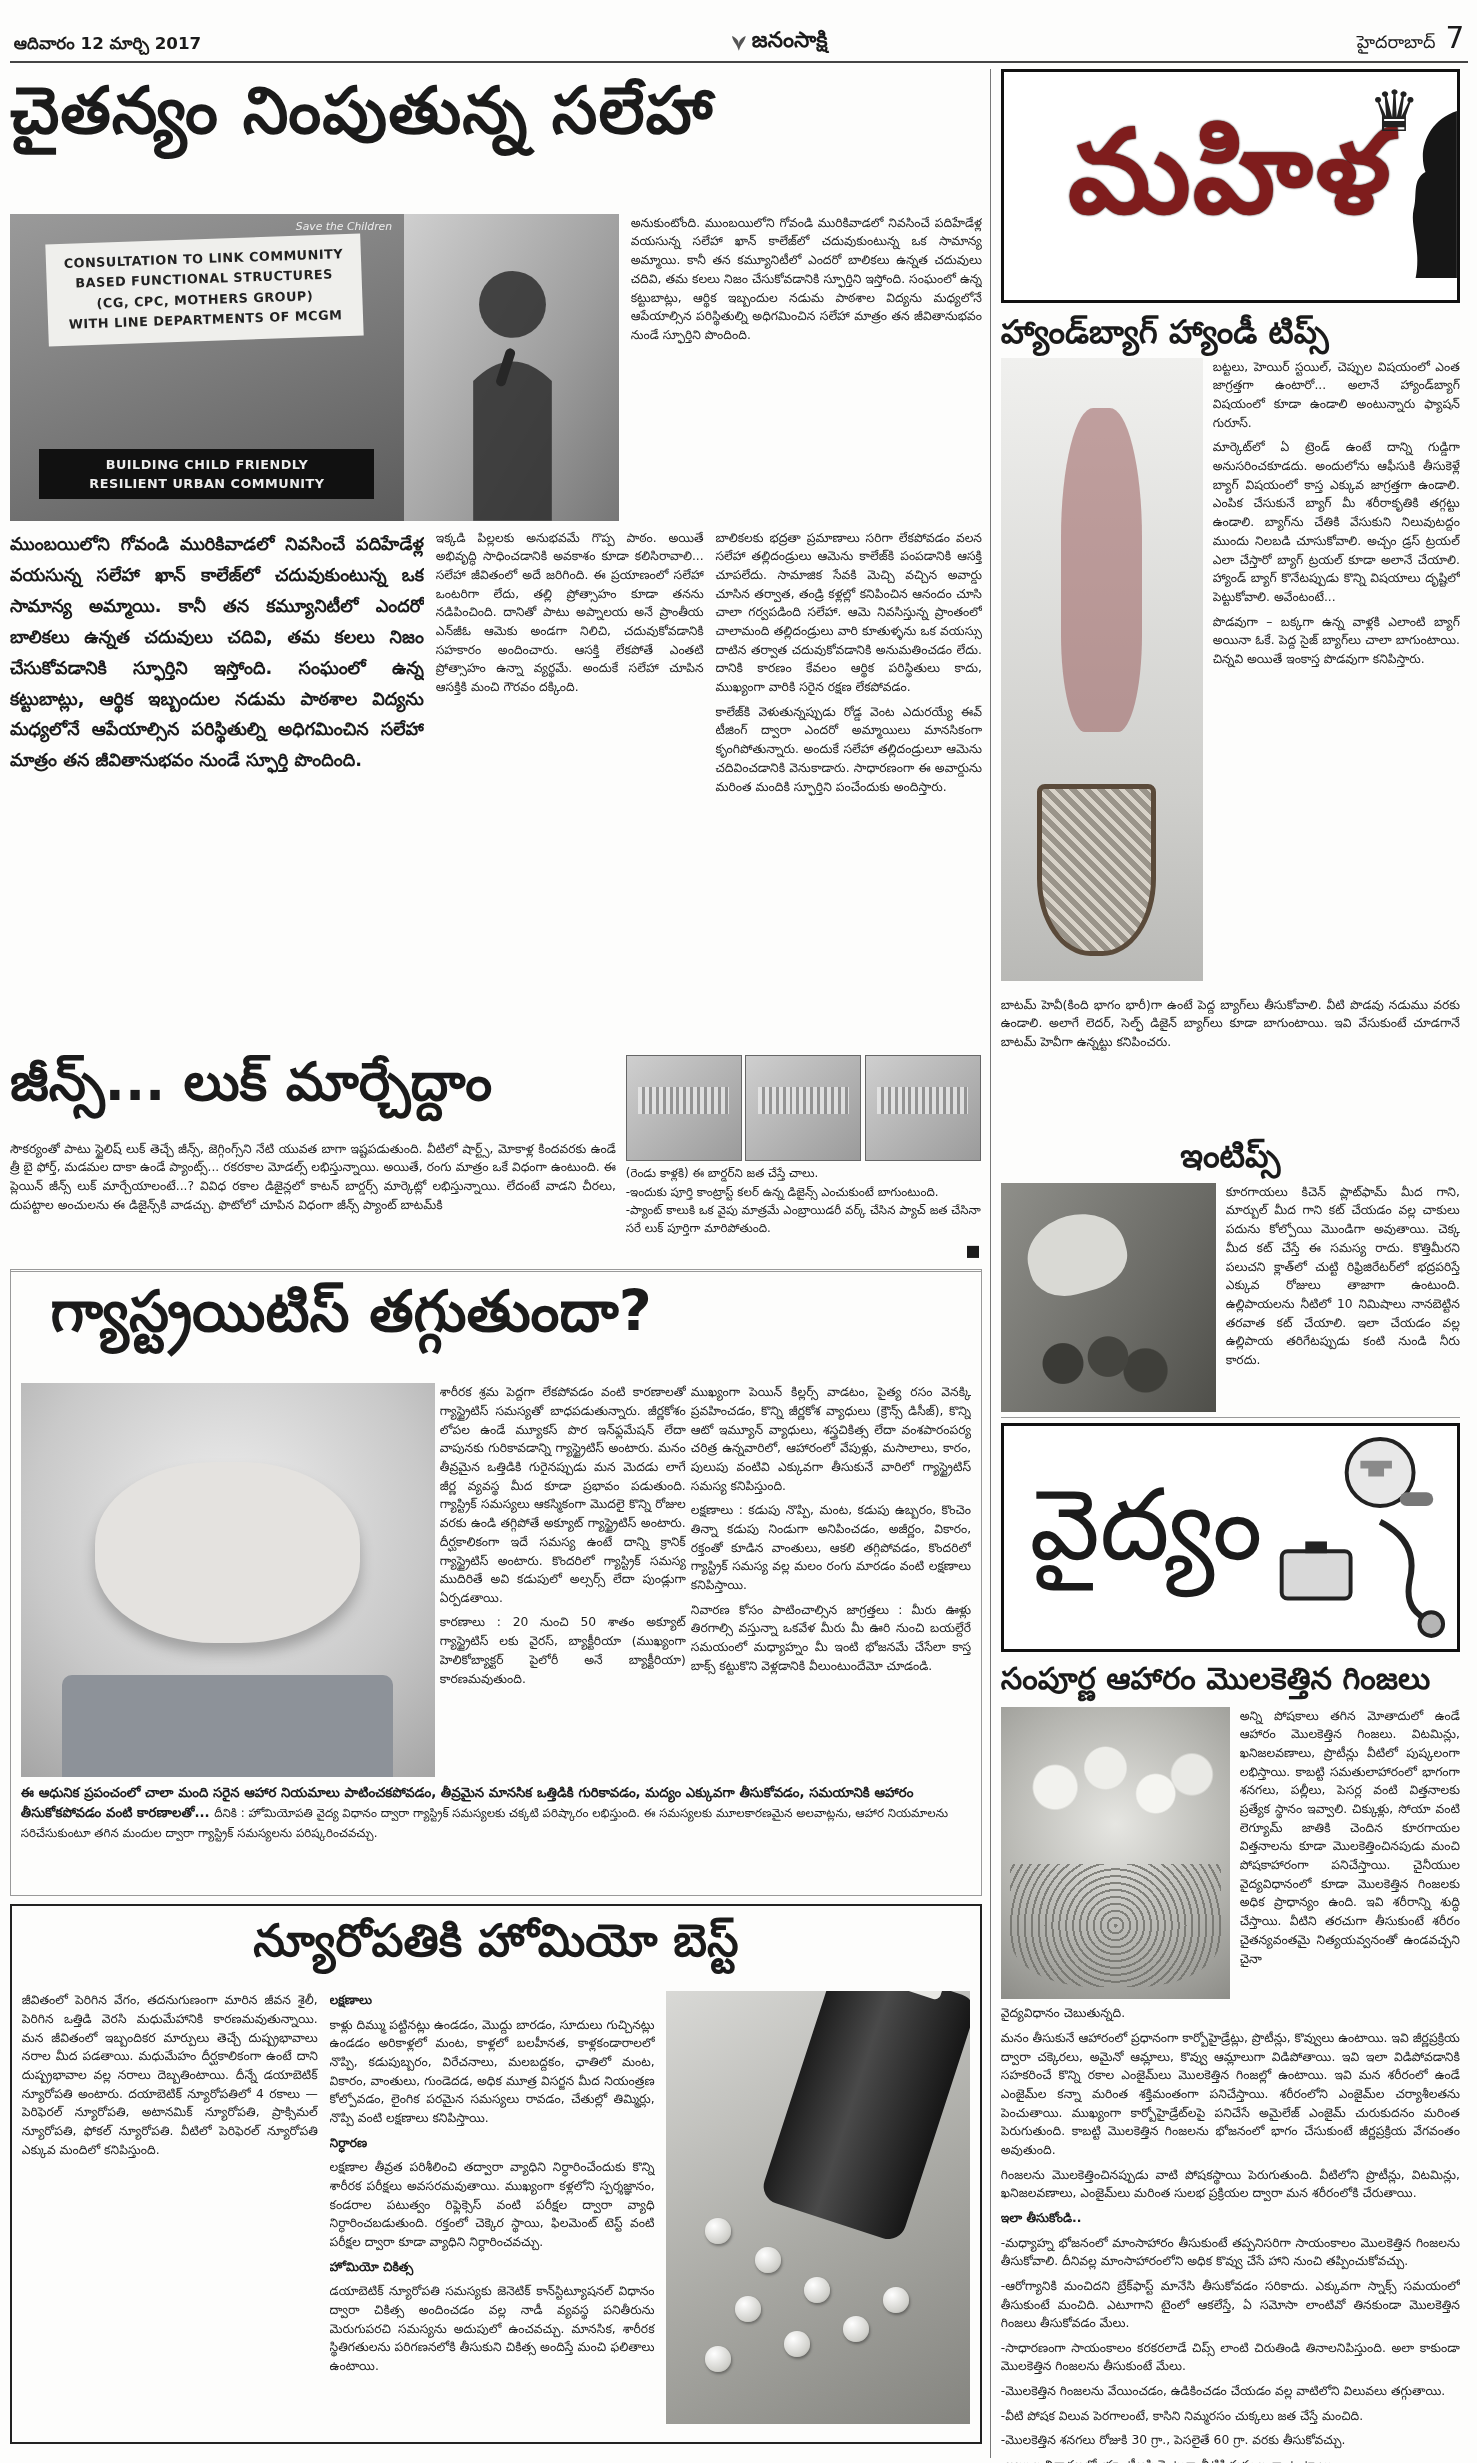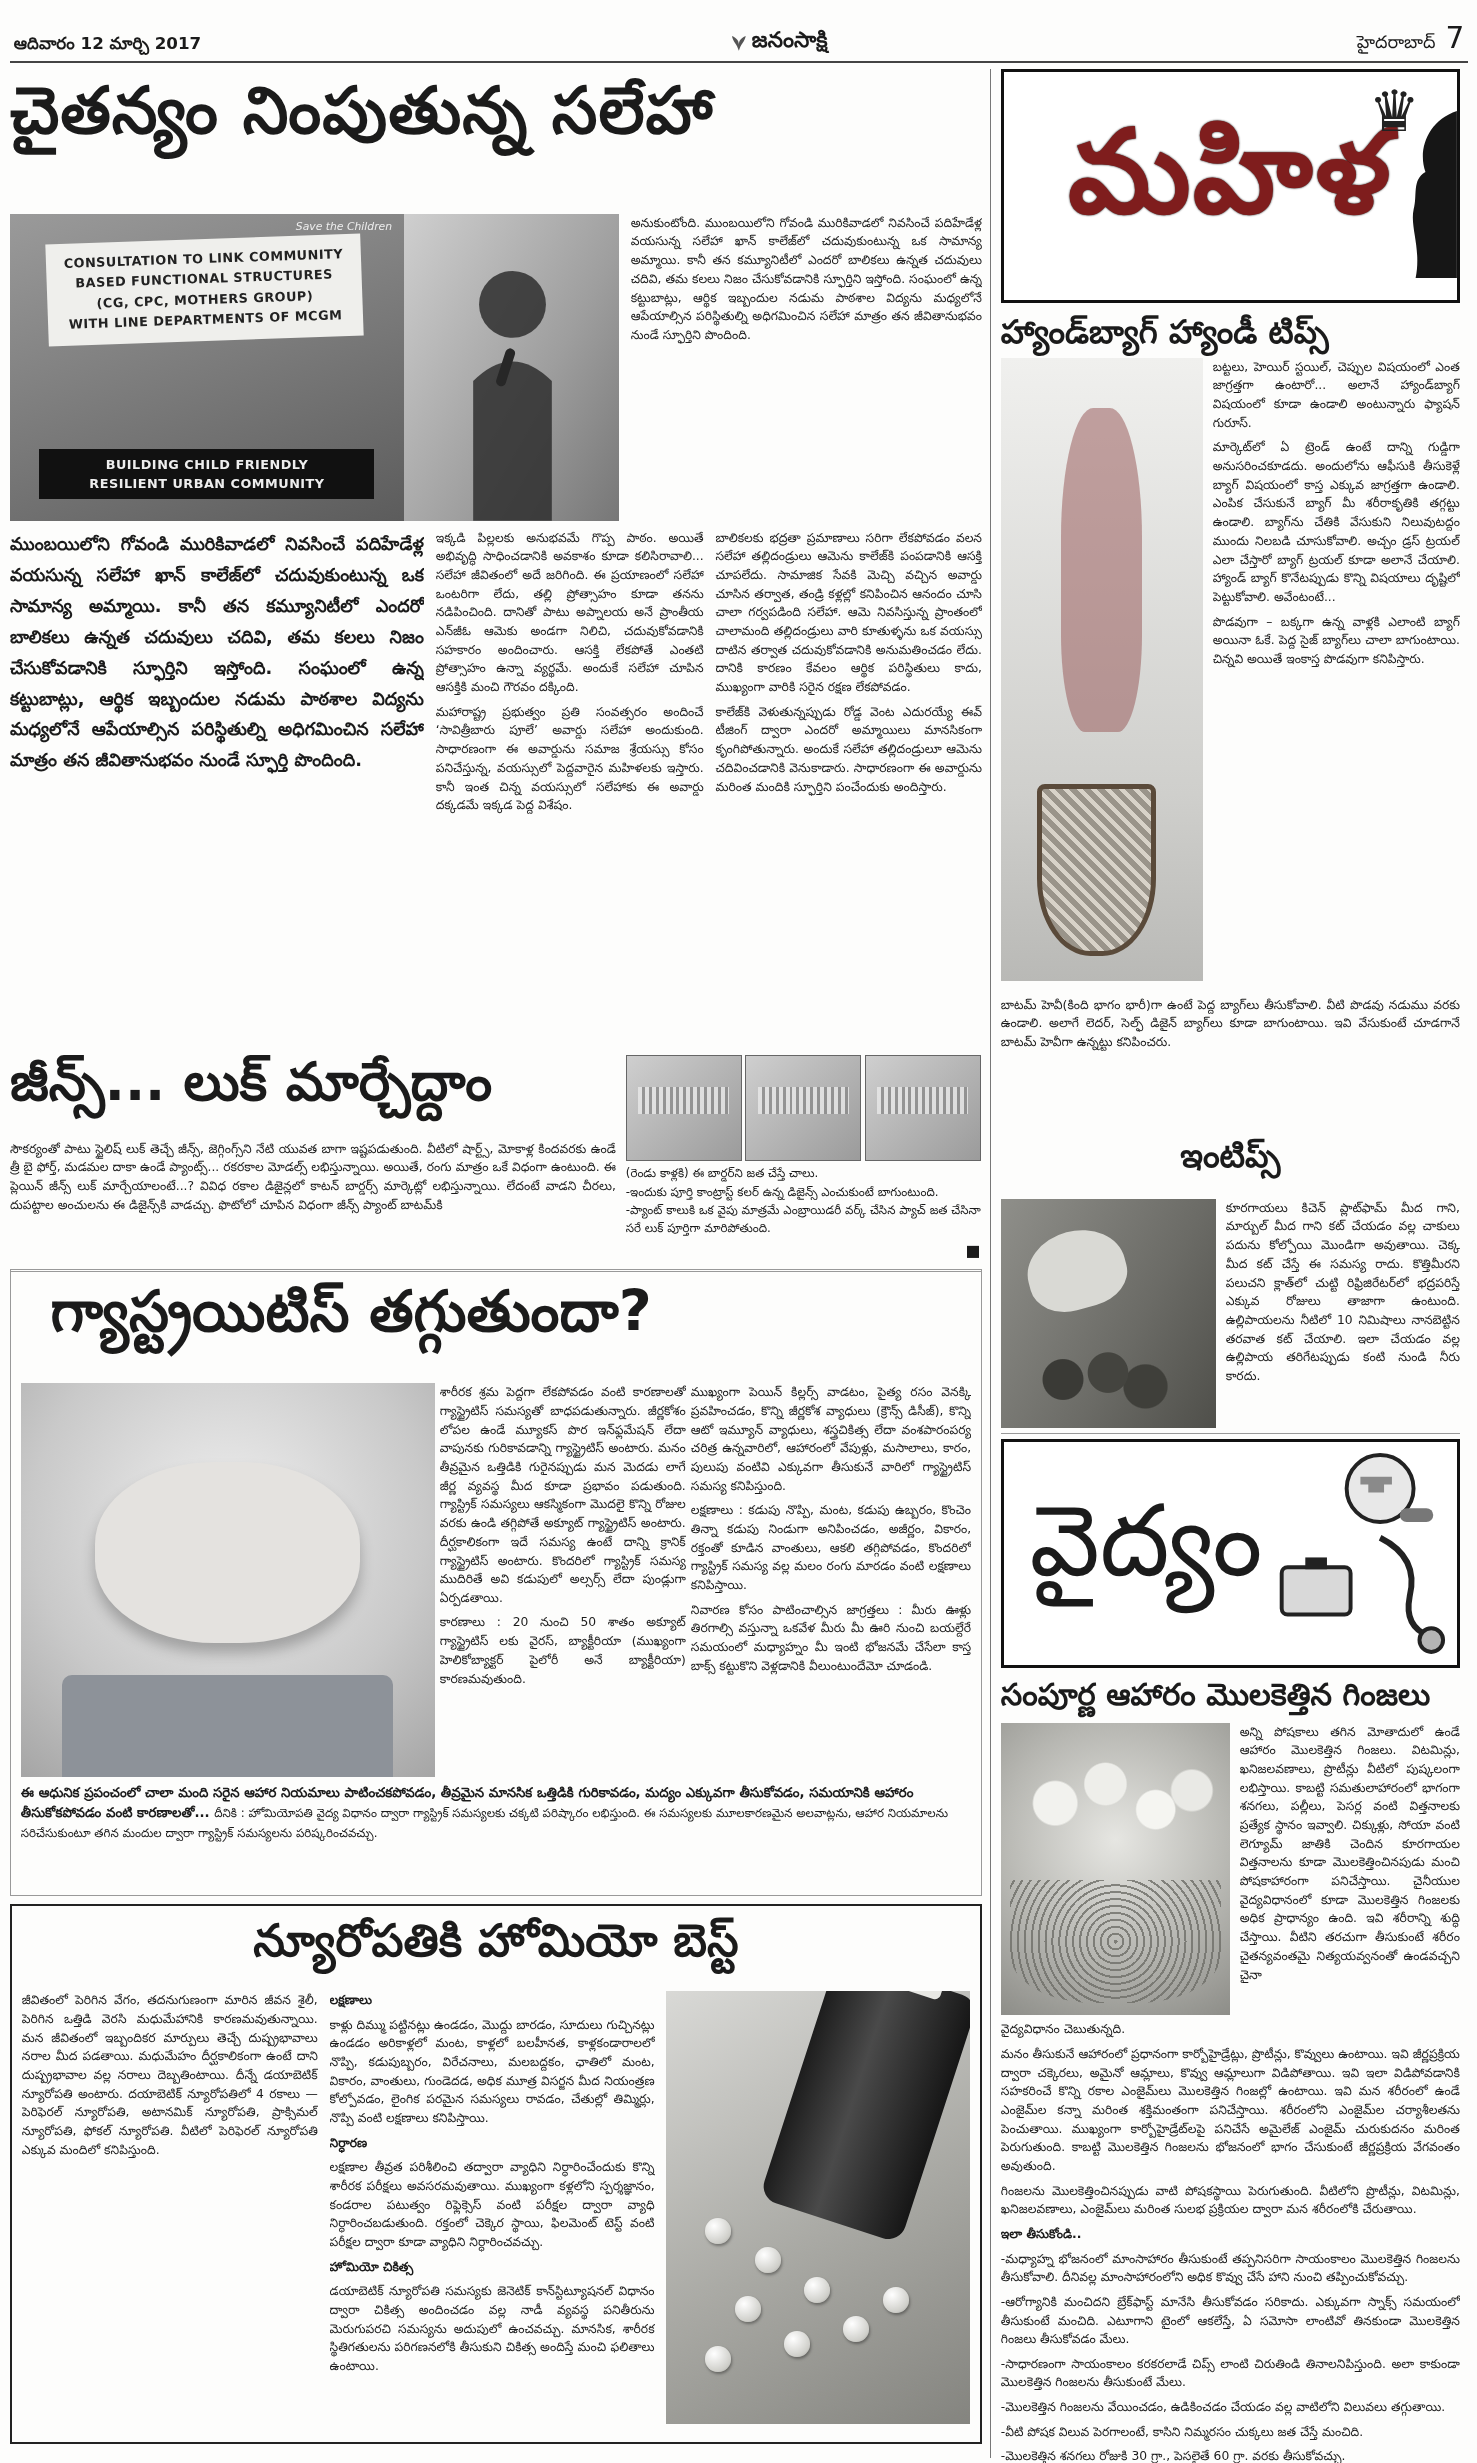--- a/index.html
+++ b/index.html
@@ -78,21 +78,21 @@
   .crown-icon { position:absolute; right:37px; top:5.9px; font-size:57px; color:#222; }
   .face-sil { position:absolute; right:0; top:39px; }
   .rail-h { font-size:32.5px; font-weight:900; padding:9.9px 0 5.9px 0; height:55px; overflow:hidden; }
   .handbag-row { display:flex; gap:9.9px; height:623px; }
   .woman-photo { width:202px; background:linear-gradient(180deg,#f0f0ee,#cfcfcc 70%,#b9b9b6); position:relative; }
   .woman-photo::before { content:""; position:absolute; left:30%; top:8%; width:40%; height:52%; border-radius:40% 40% 30% 30%; background:#9a5f5f; opacity:.55; }
   .woman-photo::after { content:""; position:absolute; left:18%; bottom:4%; width:54%; height:26%; border:5.9px solid #5a4a3a; border-radius:7.9px 7.9px 45% 45%; background:repeating-linear-gradient(45deg,#d8d2c8 0 4.9px,#9a948a 4.9px 9.9px); }
   .handbag-col { flex:1; }
   .handbag-cont { height:140px; margin-top:15px; }
   .intips-h { text-align:center; font-size:33px; font-weight:900; height:45px; overflow:hidden; }
-  .intips-row { display:flex; gap:9.9px; height:229px; margin-top:18px; }
+  .intips-row { display:flex; gap:9.9px; height:229px; margin-top:2px; }
   .veg-photo { width:215px; background:linear-gradient(120deg,#8f8f8a,#6b6b66 60%,#4f4f4a); position:relative; }
   .veg-photo::before { content:""; position:absolute; left:12%; top:14%; width:46%; height:34%; background:#d9d9d4; border-radius:50% 50% 40% 40%; transform:rotate(-15deg); }
   .veg-photo::after { content:""; position:absolute; left:8%; bottom:6%; width:70%; height:30%; background:radial-gradient(circle at 30% 50%,#3a3a36 18%,transparent 19%),radial-gradient(circle at 60% 40%,#44443f 20%,transparent 21%),radial-gradient(circle at 85% 60%,#3f3f3a 16%,transparent 17%); }
   .intips-col { flex:1; }
   .vaid-box { border:3px solid #111; height:229px; position:relative; display:flex; align-items:center; justify-content:flex-start; padding-left:25.6px; background:#fff; overflow:hidden; margin-top:1px; }
   .vaid-box .mh-word { font-size:99px; }
   .med-icons { position:absolute; right:7.9px; top:7.9px; width:187px; height:209px; }
   .sprouts-row { display:flex; gap:9.9px; height:292px; }
   .sprouts-photo { width:229px; background:radial-gradient(circle at 50% 40%,#e6e6e2,#b7b7b2 55%,#8d8d88); position:relative; }
   .sprouts-photo::before { content:""; position:absolute; left:6%; top:10%; width:88%; height:44%; background:
@@ -161,21 +161,20 @@
         </div>
         <div class="saleha-colA body-txt">
           <p>అనుకుంటోంది. ముంబయిలోని గోవండి మురికివాడలో నివసించే పదిహేడేళ్ల వయసున్న సలేహా ఖాన్ కాలేజ్‌లో చదువుకుంటున్న ఒక సామాన్య అమ్మాయి. కానీ తన కమ్యూనిటీలో ఎందరో బాలికలు ఉన్నత చదువులు చదివి, తమ కలలు నిజం చేసుకోవడానికి స్ఫూర్తిని ఇస్తోంది. సంఘంలో ఉన్న కట్టుబాట్లు, ఆర్థిక ఇబ్బందుల నడుమ పాఠశాల విద్యను మధ్యలోనే ఆపేయాల్సిన పరిస్థితుల్ని అధిగమించిన సలేహా మాత్రం తన జీవితానుభవం నుండే స్ఫూర్తిని పొందింది.</p>
         </div>
       </div>
 
       <div class="saleha-body">
         <div class="saleha-lead bold-lead">ముంబయిలోని గోవండి మురికివాడలో నివసించే పదిహేడేళ్ల వయసున్న సలేహా ఖాన్ కాలేజ్‌లో చదువుకుంటున్న ఒక సామాన్య అమ్మాయి. కానీ తన కమ్యూనిటీలో ఎందరో బాలికలు ఉన్నత చదువులు చదివి, తమ కలలు నిజం చేసుకోవడానికి స్ఫూర్తిని ఇస్తోంది. సంఘంలో ఉన్న కట్టుబాట్లు, ఆర్థిక ఇబ్బందుల నడుమ పాఠశాల విద్యను మధ్యలోనే ఆపేయాల్సిన పరిస్థితుల్ని అధిగమించిన సలేహా మాత్రం తన జీవితానుభవం నుండే స్ఫూర్తి పొందింది.</div>
         <div class="saleha-colB body-txt">
           <p>ఇక్కడి పిల్లలకు అనుభవమే గొప్ప పాఠం. అయితే అభివృద్ధి సాధించడానికి అవకాశం కూడా కలిసిరావాలి... సలేహా జీవితంలో అదే జరిగింది. ఈ ప్రయాణంలో సలేహా ఒంటరిగా లేదు, తల్లి ప్రోత్సాహం కూడా తనను నడిపించింది. దానితో పాటు అప్నాలయ అనే ప్రాంతీయ ఎన్‌జీఓ ఆమెకు అండగా నిలిచి, చదువుకోవడానికి సహకారం అందించారు. ఆసక్తి లేకపోతే ఎంతటి ప్రోత్సాహం ఉన్నా వ్యర్థమే. అందుకే సలేహా చూపిన ఆసక్తికి మంచి గౌరవం దక్కింది.</p>
-          <p>మహారాష్ట్ర ప్రభుత్వం ప్రతి సంవత్సరం అందించే ‘సావిత్రీబారు పూలే’ అవార్డు సలేహా అందుకుంది. సాధారణంగా ఈ అవార్డును సమాజ శ్రేయస్సు కోసం పనిచేస్తున్న, వయస్సులో పెద్దవారైన మహిళలకు ఇస్తారు. కానీ ఇంత చిన్న వయస్సులో సలేహాకు ఈ అవార్డు దక్కడమే ఇక్కడ పెద్ద విశేషం.</p>
         </div>
         <div class="saleha-colC body-txt">
           <p>బాలికలకు భద్రతా ప్రమాణాలు సరిగా లేకపోవడం వలన సలేహా తల్లిదండ్రులు ఆమెను కాలేజ్‌కి పంపడానికి ఆసక్తి చూపలేదు. సామాజిక సేవకి మెచ్చి వచ్చిన అవార్డు చూసిన తర్వాత, తండ్రి కళ్లల్లో కనిపించిన ఆనందం చూసి చాలా గర్వపడింది సలేహా. ఆమె నివసిస్తున్న ప్రాంతంలో చాలామంది తల్లిదండ్రులు వారి కూతుళ్ళను ఒక వయస్సు దాటిన తర్వాత చదువుకోవడానికి అనుమతించడం లేదు. దానికి కారణం కేవలం ఆర్థిక పరిస్థితులు కాదు, ముఖ్యంగా వారికి సరైన రక్షణ లేకపోవడం.</p>
           <p>కాలేజ్‌కి వెళుతున్నప్పుడు రోడ్డ వెంట ఎదురయ్యే ఈవ్ టీజింగ్ ద్వారా ఎందరో అమ్మాయిలు మానసికంగా కృంగిపోతున్నారు. అందుకే సలేహా తల్లిదండ్రులూ ఆమెను చదివించడానికి వెనుకాడారు. సాధారణంగా ఈ అవార్డును మరింత మందికి స్ఫూర్తిని పంచేందుకు అందిస్తారు.</p>
         </div>
       </div>
 
       <div class="jeans">
         <div class="jeans-left">
           <h2 class="jeans-h">జీన్స్... లుక్ మార్చేద్దాం</h2>

